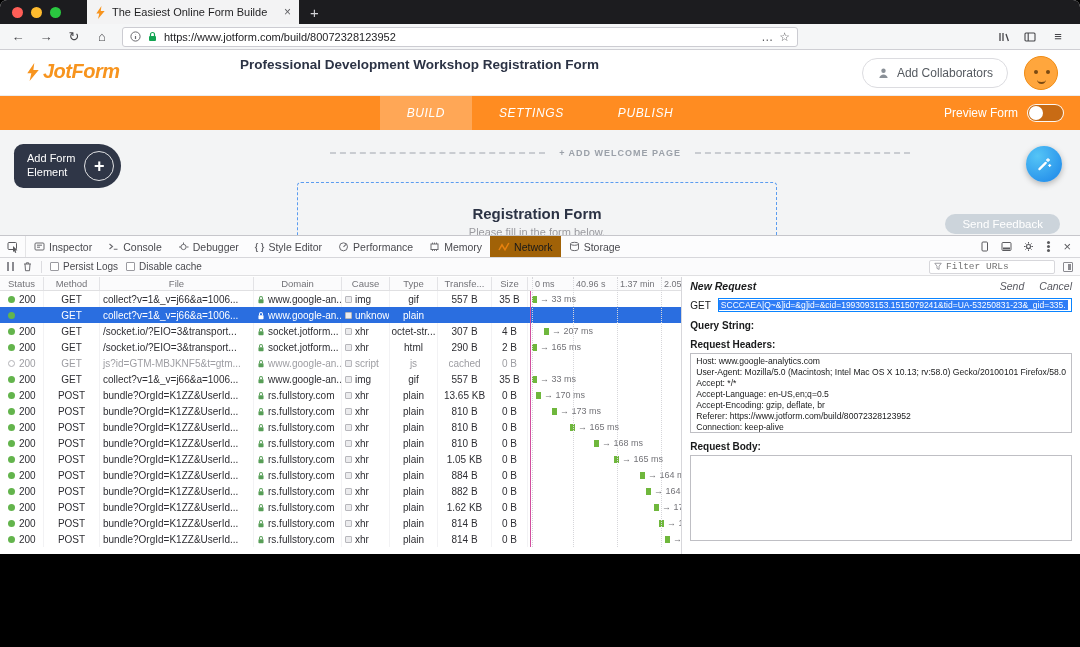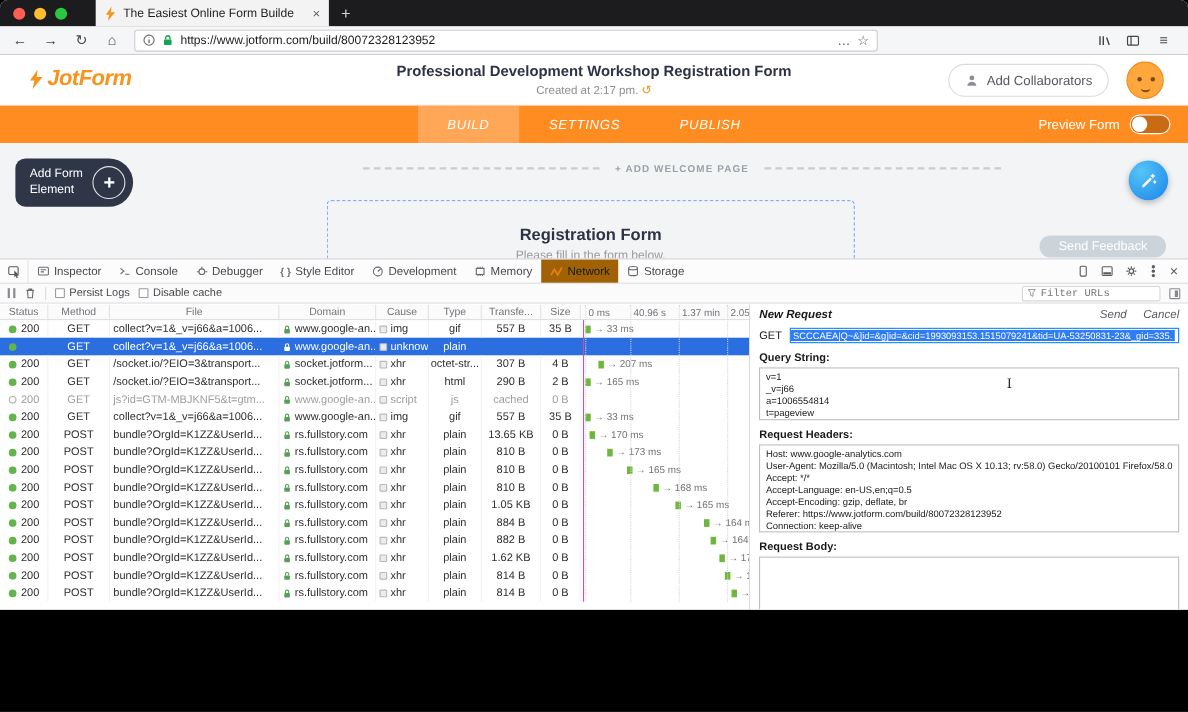--- a/index.html
+++ b/index.html
@@ -22,21 +22,21 @@
   .urlbar{width:676px;height:20px;background:#fff;border:1px solid #ccccd2;border-radius:3px;display:flex;align-items:center;padding:0 7px;gap:6px;font-size:11px;}
   .url-text{flex:1;overflow:hidden;white-space:nowrap;color:#1c1c1f;}
   .urlbar .ric{color:#5a5a5e;font-size:12px;}
   .nav-spacer{flex:1;}
   .nav-right{display:flex;align-items:center;gap:14px;padding-right:4px;}
 
   
   .appheader{height:46px;background:#fff;border-bottom:1px solid #ececee;position:relative;padding-left:15px;}
   .logo{position:absolute;left:26px;top:10px;display:flex;align-items:center;gap:3px;}
   .logo-text{font-size:20px;font-weight:bold;font-style:italic;color:#f7941e;letter-spacing:-.5px;}
-  .form-meta{position:absolute;left:240px;right:240px;top:7px;text-align:center;}
+  .form-meta{position:absolute;left:240px;right:240px;top:7px;text-align:left;}
   .form-title{font-size:13.5px;font-weight:bold;color:#2c3345;}
   .form-created{font-size:10.5px;color:#8e8e93;margin-top:3px;}
   .undo-ic{color:#f7941e;font-size:11px;}
   .collab-btn{position:absolute;right:72px;top:8px;height:30px;border:1px solid #dcdce0;border-radius:16px;background:#fff;display:flex;align-items:center;gap:7px;padding:0 14px;font-size:12px;color:#555a60;}
   .avatar{position:absolute;right:22px;top:6px;width:34px;height:34px;border-radius:50%;background:#ffa63d;border:1px solid #f08c14;}
   .avatar::before{content:"";position:absolute;left:9px;top:13px;width:4px;height:4px;border-radius:50%;background:#7a4a12;box-shadow:12px 0 0 #7a4a12;}
   .avatar::after{content:"";position:absolute;left:12px;top:20px;width:9px;height:5px;border-bottom:2px solid #7a4a12;border-radius:0 0 8px 8px;}
 
   
   .orangebar{height:34px;background:#ff8c21;position:relative;}
@@ -186,21 +186,20 @@
 
   <div class="appheader">
     <div class="logo">
       <svg width="14" height="18" viewBox="0 0 11 14">
           <path d="M6.5 0L1 8h3.2L2.8 14 10 5.5H5.8z" fill="#f7941e"></path>
         </svg>
       <span class="logo-text">JotForm</span>
     </div>
     <div class="form-meta">
       <div class="form-title">Professional Development Workshop Registration Form</div>
-      <div class="form-created"><span>Created at 2:17 pm.</span> <span class="undo-ic">↺</span></div>
     </div>
     <div class="collab-btn">
       <svg width="13" height="12" viewBox="0 0 12 12">
           <circle cx="6" cy="3.8" r="2.2" fill="#8a9097"></circle>
           <path d="M1.8 11c.5-2.4 2.2-3.6 4.2-3.6s3.7 1.2 4.2 3.6z" fill="#8a9097"></path>
         </svg>
       <span>Add Collaborators</span>
     </div>
     <div class="avatar"></div>
   </div>
@@ -287,21 +286,21 @@
       </div>
       <div class="dtab">
         <span class="brace-ic">{ }</span>
         <span>Style Editor</span>
       </div>
       <div class="dtab">
         <svg width="11" height="11" viewBox="0 0 11 11">
             <circle cx="5.5" cy="5.8" r="4" fill="none" stroke="#6a6a6f" stroke-width="1"></circle>
             <path d="M5.5 5.8L8 3.4" stroke="#6a6a6f" stroke-width="1.1"></path>
           </svg>
-        <span>Development</span>
+        <span>Performance</span>
       </div>
       <div class="dtab">
         <svg width="11" height="11" viewBox="0 0 11 11">
             <rect x="2" y="3" width="7" height="5.5" fill="none" stroke="#6a6a6f" stroke-width="1"></rect>
             <path d="M3.5 1.6V3M5.5 1.6V3M7.5 1.6V3M3.5 8.5v1.4M5.5 8.5v1.4M7.5 8.5v1.4" stroke="#6a6a6f" stroke-width="1"></path>
           </svg>
         <span>Memory</span>
       </div>
       <div class="dtab active">
         <svg width="12" height="11" viewBox="0 0 12 11">
@@ -869,24 +868,20 @@
             <span>Cancel</span>
           </span>
         </div>
         <div class="req-line">
           <span class="req-method">GET</span>
           <span class="req-url">
               <span>SCCCAEA|Q~&amp;]id=&amp;g]id=&amp;cid=1993093153.1515079241&amp;tid=UA-53250831-23&amp;_gid=335.</span>
             </span>
         </div>
         <div class="sec-label">Query String:</div>
-        <div class="sec-box box-query"><span>v=1
-_v=j66
-a=1006554814
-t=pageview</span><span class="ibeam">I</span></div>
         <div class="sec-label">Request Headers:</div>
         <div class="sec-box box-headers"><span>Host: www.google-analytics.com
 User-Agent: Mozilla/5.0 (Macintosh; Intel Mac OS X 10.13; rv:58.0) Gecko/20100101 Firefox/58.0
 Accept: */*
 Accept-Language: en-US,en;q=0.5
 Accept-Encoding: gzip, deflate, br
 Referer: https://www.jotform.com/build/80072328123952
 Connection: keep-alive</span></div>
         <div class="sec-label">Request Body:</div>
         <div class="sec-box box-body"></div>

